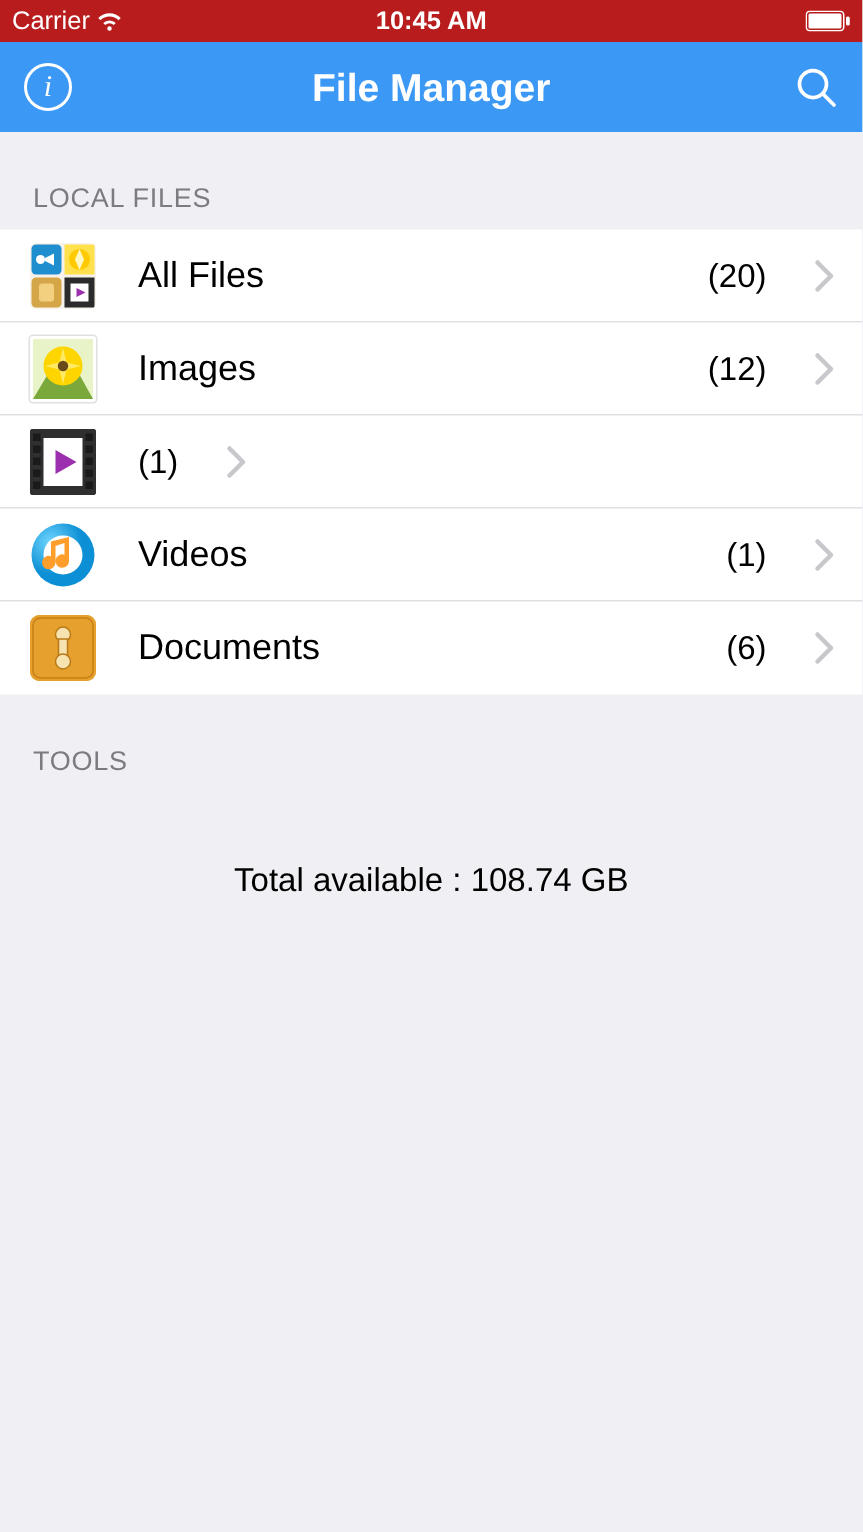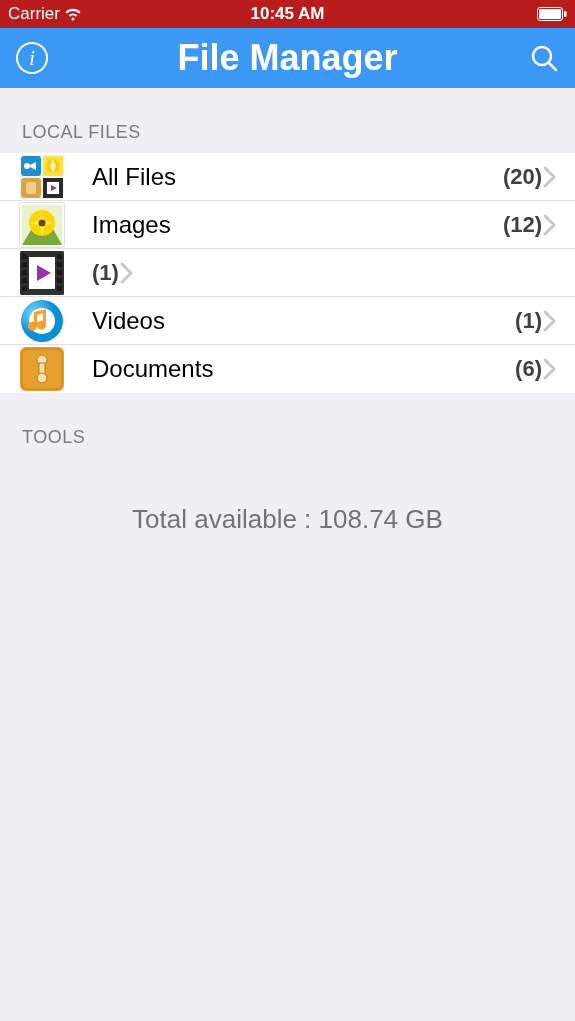--- a/index.html
+++ b/index.html
@@ -2,36 +2,36 @@
 <html><head>
 <meta charset="utf-8">
 <style>
   * { box-sizing: border-box; margin: 0; padding: 0; }
   html, body { width: 575px; height: 1021px; font-family: -apple-system, "Helvetica Neue", Arial, sans-serif; background: #efeff4; overflow: hidden; }
   .status-bar { height: 28px; background: #b91c1c; color: #fff; display: flex; align-items: center; justify-content: space-between; padding: 0 8px; font-size: 17px; font-weight: 400; }
   .status-left, .status-right { display: flex; align-items: center; gap: 4px; }
   .status-center { position: absolute; left: 50%; transform: translateX(-50%); font-weight: 600; text-align: right; }
   .wifi-icon svg, .battery-icon svg { display: block; }
   .nav-bar { height: 60px; background: #3c98f5; color: #fff; display: flex; align-items: center; padding: 0 16px; position: relative; }
-  .nav-title { position: absolute; left: 50%; transform: translateX(-50%); font-size: 36px; font-weight: 700; }
+  .nav-title { position: absolute; left: 50%; transform: translateX(-50%); font-size: 26px; font-weight: 700; }
   .nav-left, .nav-right { display: flex; align-items: center; }
   .nav-right { margin-left: auto; }
   .info-icon { width: 32px; height: 32px; border: 2px solid #fff; border-radius: 50%; display: flex; align-items: center; justify-content: center; font-style: italic; font-family: Georgia, serif; font-size: 20px; }
   .search-icon svg { display: block; }
   .content { background: #efeff4; }
   .section-header { padding: 34px 16px 10px 22px; font-size: 18px; color: #7b7b80; letter-spacing: 0.5px; }
   .list { background: #fff; }
-  .row { display: flex; align-items: center; height: 48px; padding-left: 20px; border-bottom: 1px solid #e0e0e3; position: relative; }
+  .row { display: flex; align-items: center; height: 62px; padding-left: 20px; border-bottom: 1px solid #e0e0e3; position: relative; }
   .row:last-child { border-bottom: none; }
   .row-icon { width: 44px; height: 44px; margin-right: 28px; display: flex; align-items: center; justify-content: center; flex-shrink: 0; }
   .row-label { font-size: 24px; color: #000; flex: 1; }
-  .row-count { font-size: 22px; color: #404040; margin-right: 1px; font-weight: bold; }
+  .row-count { font-size: 22px; color: #000000; margin-right: 32px; }
   .chevron { margin-right: 18px; }
   .chevron svg { display: block; }
-  .footer-text { text-align: center; color: #737373; font-size: 26px; padding-top: 46px; }
+  .footer-text { text-align: center; color: #000000; font-size: 22px; padding-top: 46px; }
   
   .ic-all { background: #f6f2eb; border-radius: 4px; position: relative; overflow: hidden; }
   .ic-img { background: #fff; border-radius: 2px; box-shadow: 0 0 0 1px #e0e0e0; }
   .ic-vid { background: #3a3a3a; border-radius: 2px; position: relative; }
   .ic-music { border-radius: 50%; }
   .ic-doc { background: #e6a02e; border-radius: 6px; position: relative; }
   .ic-cloud { background: #fff; border-radius: 8px; box-shadow: 0 0 0 1px #eee; }
 </style>
 </head>
 <body>

